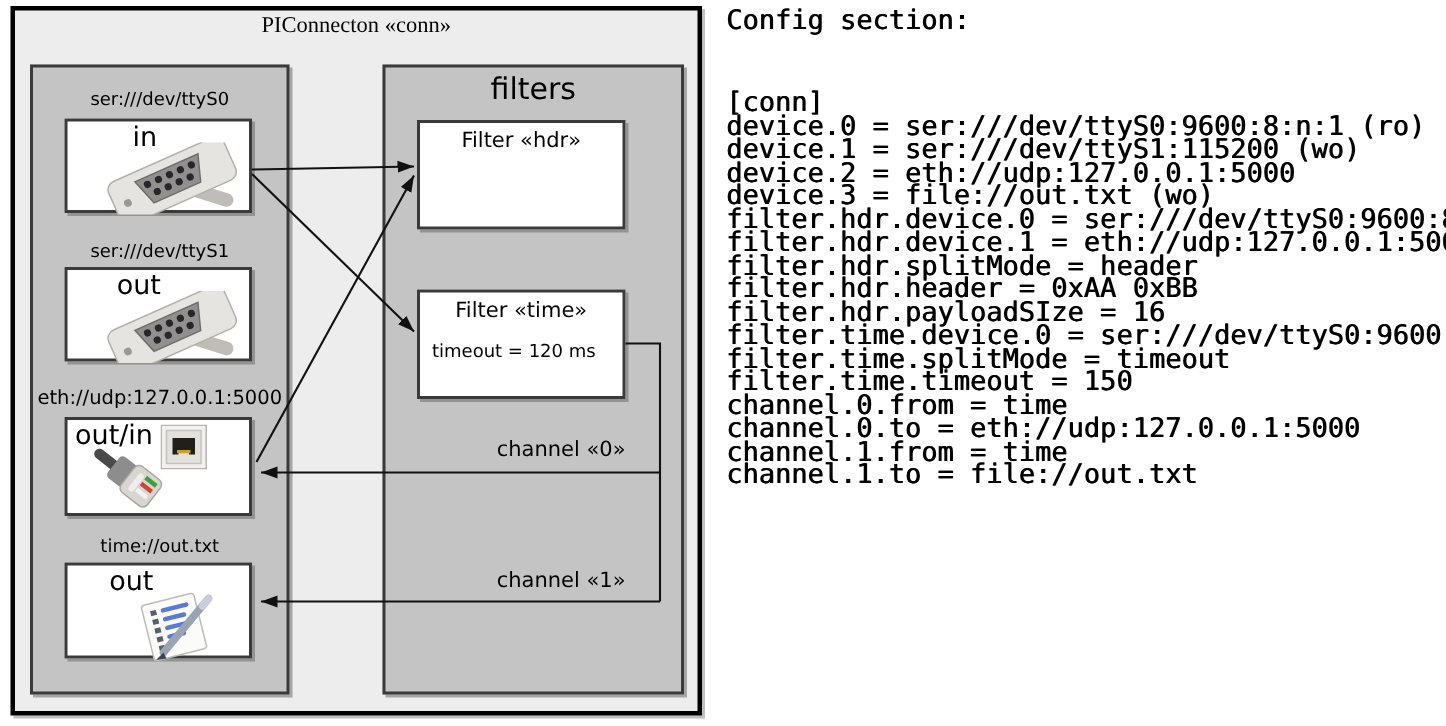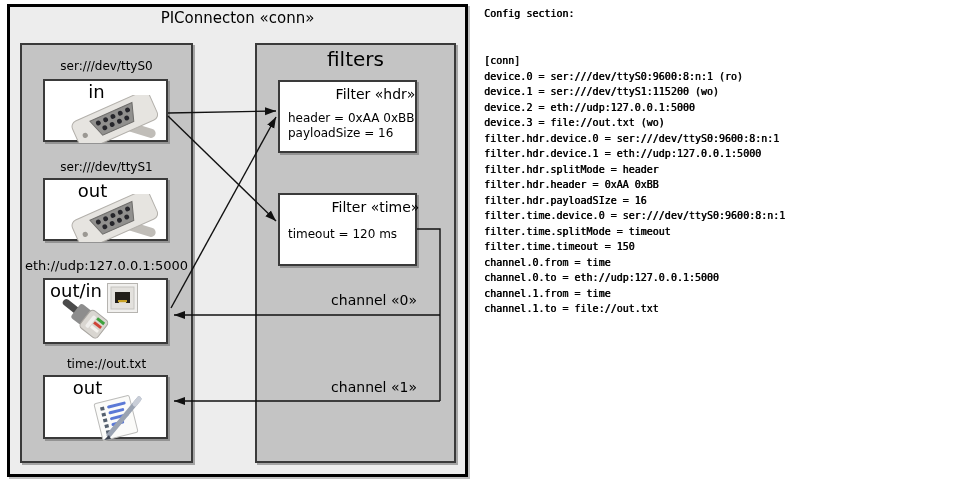--- a/index.html
+++ b/index.html
@@ -11,21 +11,21 @@
   *{box-sizing:border-box;}
   .abs{position:absolute;}
 
   
   .outer-box{
     left:7px;top:4px;width:461px;height:473px;
     background:var(--outer_bg,#ededed);
     border:3px solid var(--outer_border,#000);
     box-shadow:2px 2px 0 rgba(0,0,0,.25);
   }
-  .diagram-title{left:7px;top:9px;width:461px;text-align:center;font-size:15px;}
+  .diagram-title{left:7px;top:9px;width:461px;text-align:center;font-size:15px;font-family:Liberation Serif, serif;}
 
   .panel{
     background:var(--panel_bg,#c4c4c4);
     border:2px solid var(--border,#3a3a3a);
     box-shadow:2px 2px 0 rgba(0,0,0,.3);
   }
   .devices-panel{left:20px;top:43px;width:173px;height:420px;}
   .filters-panel{left:255px;top:43px;width:201px;height:420px;}
   .filters-title{left:255px;top:47px;width:201px;text-align:center;font-size:20px;}
 
@@ -35,33 +35,32 @@
     left:43px;width:125px;background:var(--box_bg,#fff);
     border:2px solid var(--border,#3a3a3a);
     box-shadow:2px 2px 0 rgba(0,0,0,.25);
   }
   .dir-label{position:absolute;top:1px;width:100%;text-align:center;font-size:18px;line-height:20px;}
 
   .filter-box{
     left:278px;width:139px;height:73px;background:var(--box_bg,#fff);
     border:2px solid var(--border,#3a3a3a);
     box-shadow:2px 2px 0 rgba(0,0,0,.25);
-    padding-left:28px;
   }
   .filter-title{position:absolute;top:4px;width:100%;text-align:center;font-size:14px;}
   .filter-body{position:absolute;left:8px;font-size:12px;line-height:15px;white-space:pre-line;}
 
   .channel-label{left:280px;width:137px;text-align:right;font-size:14px;}
 
   .wires{left:0;top:0;width:964px;height:484px;pointer-events:none;}
 
   
   .mono{
     font-family:"DejaVu Sans Mono","Liberation Mono",monospace;
-    font-size:10px;color:#000;text-shadow:0.5px 0 0 currentColor;
+    font-size:18px;color:#000;text-shadow:0.5px 0 0 currentColor;
     white-space:pre;
   }
   .config-heading{left:484px;top:6px;line-height:16px;}
   .config-body{left:484px;top:43px;line-height:15.5px;}
 </style>
 </head>
 <body>
 
 <div class="abs outer-box"></div>
 <div class="abs diagram-title">PIConnecton «conn»</div>
@@ -155,22 +154,20 @@
     <g transform="rotate(0)">
       <path d="M52 4 L22 40" stroke="#9aa3b2" stroke-width="5" stroke-linecap="round"></path>
       <path d="M52 4 L48 9" stroke="#c9ced8" stroke-width="5" stroke-linecap="round"></path>
       <path d="M22 40 l-5 5 7-1 z" fill="#3c4350"></path>
     </g>
   </svg>
 </div>
 
 <div class="abs filter-box" style="top:80px">
   <div class="filter-title">Filter «hdr»</div>
-  <div class="filter-body" style="top:29px">header = 0xAA 0xBB
-payloadSize = 16</div>
 </div>
 <div class="abs filter-box" style="top:193px">
   <div class="filter-title">Filter «time»</div>
   <div class="filter-body" style="top:32px">timeout = 120 ms</div>
 </div>
 
 <div class="abs channel-label" style="top:292px">channel «0»</div>
 <div class="abs channel-label" style="top:379px">channel «1»</div>
 
 <svg class="abs wires" viewBox="0 0 964 484">

